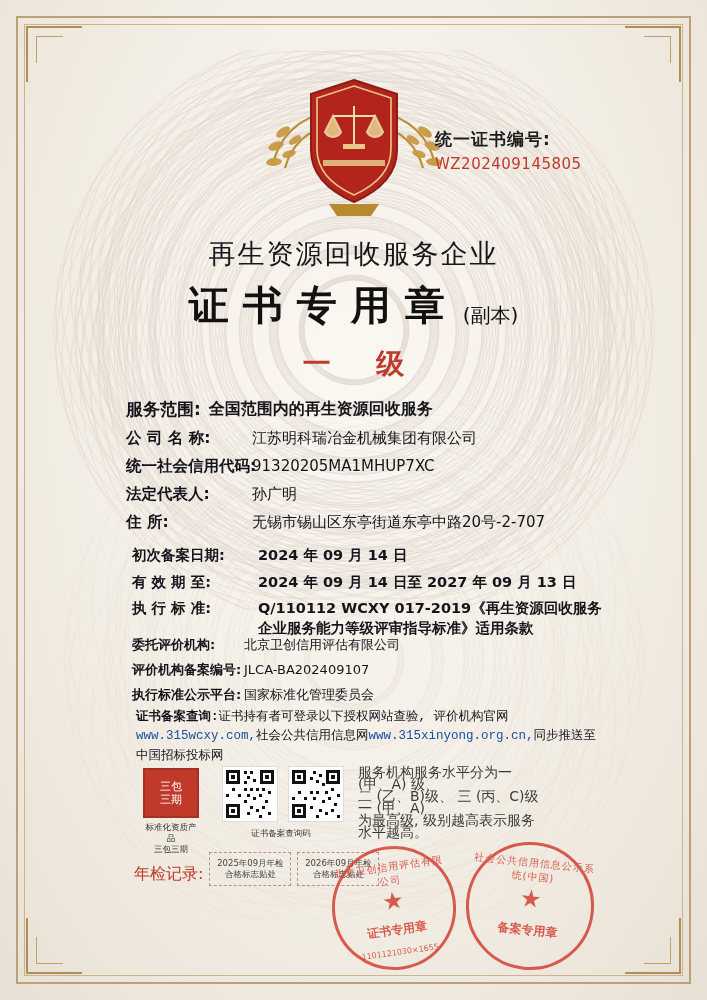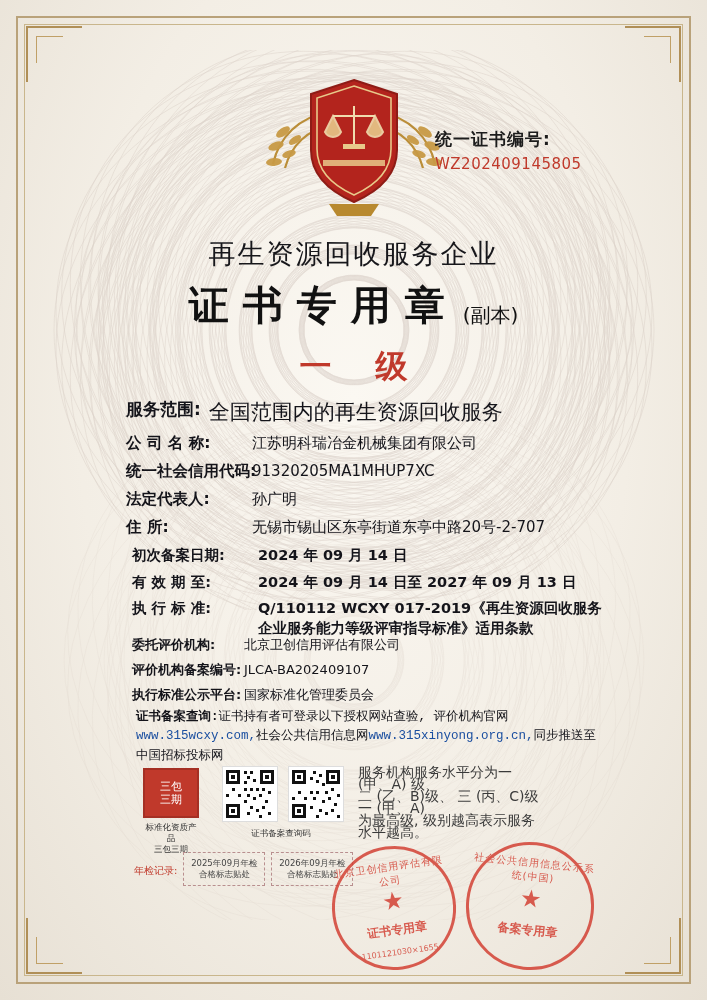--- a/index.html
+++ b/index.html
@@ -76,37 +76,36 @@
   .title2{
     font-size:40px;font-weight:bold;color:#111;letter-spacing:14px;
     display:inline-block;vertical-align:middle;
   }
   .title2-sub{
     font-size:20px;color:#111;display:inline-block;vertical-align:bottom;
     margin-left:4px;padding-bottom:4px;
   }
   .grade{
     position:absolute;left:0;right:0;top:345px;text-align:center;
-    font-size:32px;font-weight:bold;color:#c0392b;letter-spacing:18px;
+    font-size:28px;font-weight:bold;color:#c0392b;letter-spacing:18px;
     text-indent:18px;
-    font-family:Liberation Serif, serif;
   }
 
   
   .info{
     position:absolute;left:126px;top:398px;width:470px;
     color:#14141a;
   }
   .row{display:flex;align-items:flex-start;margin-bottom:7px;}
   .row .k{
     font-weight:bold;font-size:15.5px;white-space:nowrap;
   }
   .row .v{font-size:15px;margin-left:8px;line-height:1.35;}
   .row.big .k{font-size:17px;}
-  .row.big .v{font-size:21px;font-weight:normal;}
+  .row.big .v{font-size:16px;font-weight:bold;}
   .k.w8{display:inline-block;width:118px;}
 
   .sec2{
     position:absolute;left:132px;top:546px;width:470px;color:#14141a;
   }
   .sec2 .row .k{font-size:14.5px;}
   .sec2 .row .v{font-size:14.5px;font-weight:bold;}
 
   .sec3{
     position:absolute;left:132px;top:636px;width:480px;color:#14141a;
@@ -145,21 +144,21 @@
     font-size:8.5px;color:#333;
   }
   .note{
     position:absolute;left:358px;top:766px;width:190px;
     font-size:14px;color:#3a3a3a;line-height:12px;
   }
 
   .year-check{
     position:absolute;left:134px;top:852px;display:flex;align-items:flex-start;
   }
-  .year-check .yk{font-size:10px;color:#c0392b;padding-top:12px;}
+  .year-check .yk{font-size:16px;color:#c0392b;padding-top:12px;}
   .yc-box{
     width:82px;height:34px;border:1px dashed #b98f8f;margin-left:6px;
     font-size:8.5px;color:#444;line-height:11px;text-align:center;
     padding-top:5px;box-sizing:border-box;
   }
 
   
   .stamp{
     position:absolute;border:3px solid #d23b2e;border-radius:50%;
     color:#d23b2e;opacity:.82;transform:rotate(-8deg);

